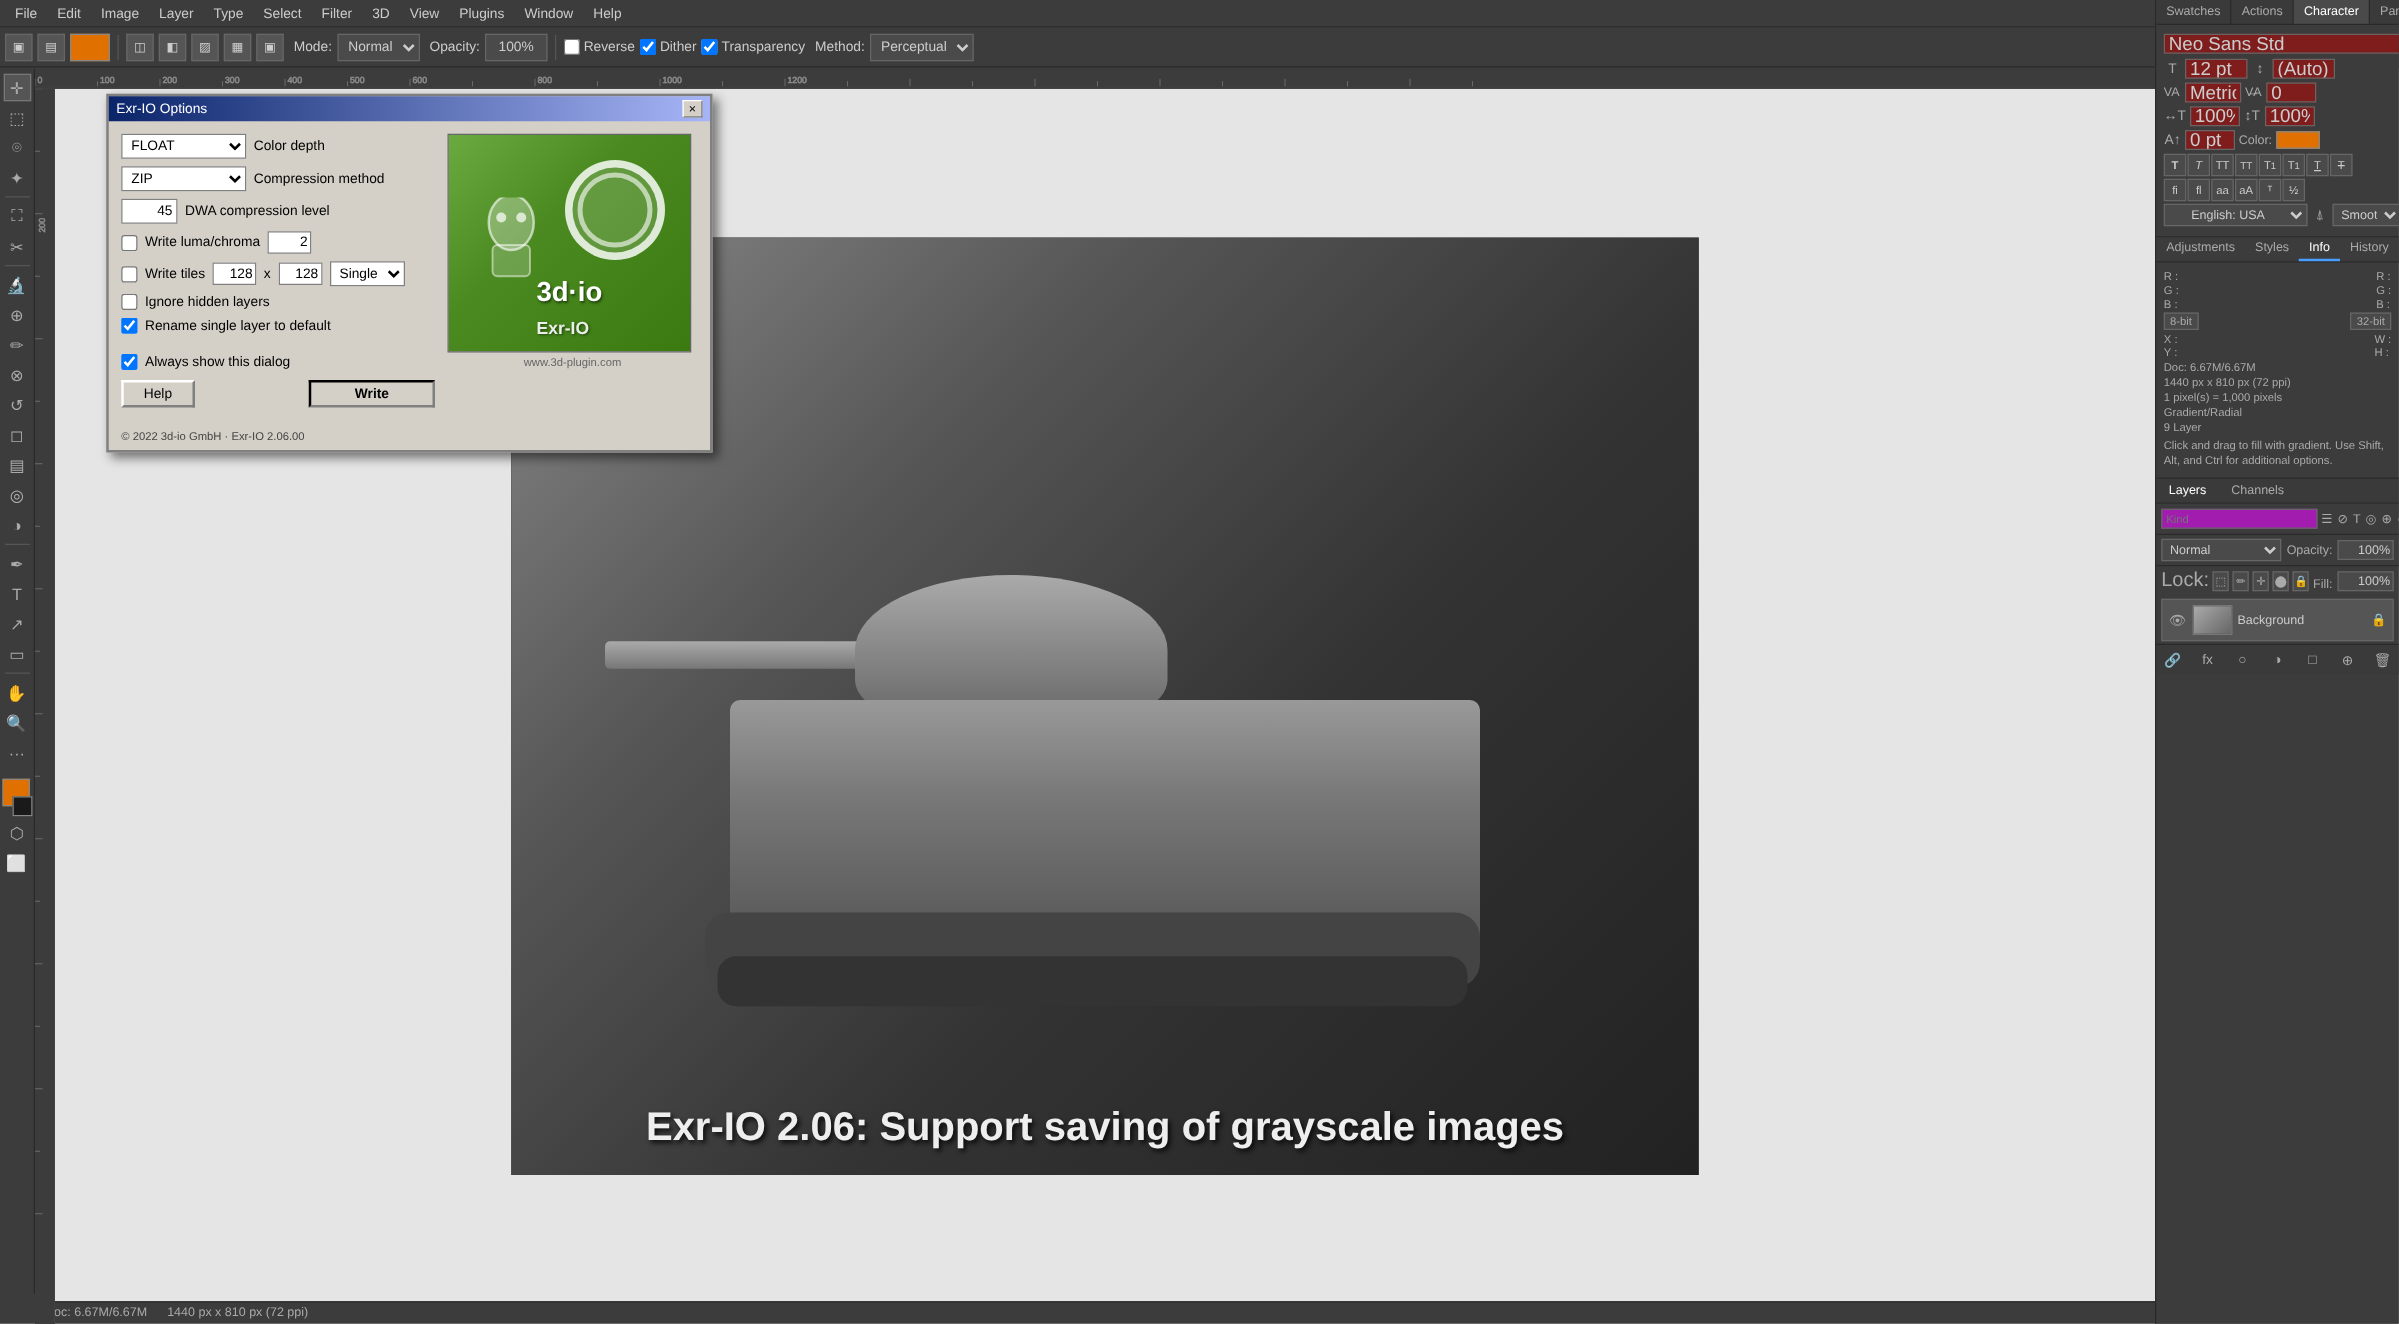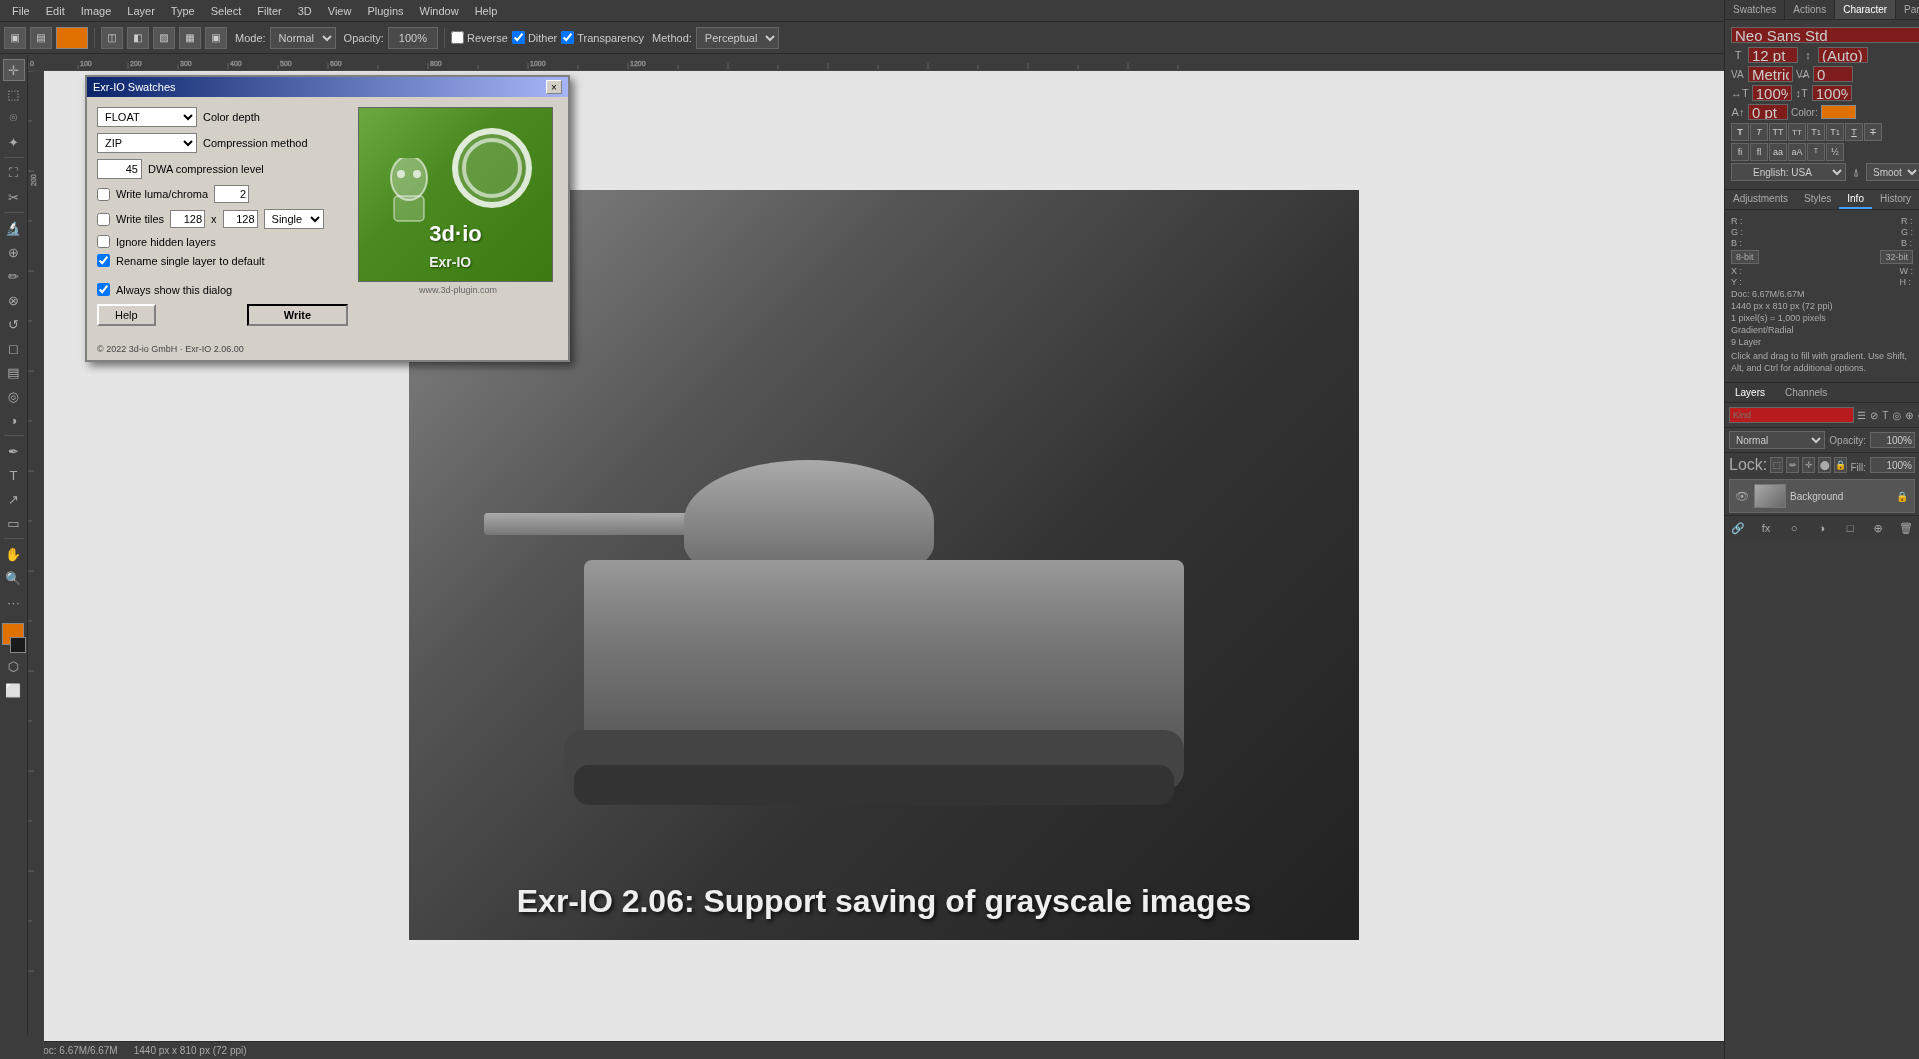--- a/index.html
+++ b/index.html
@@ -88,21 +88,21 @@
     .info-bit-badge { font-size: 9px; color: #aaa; padding: 1px 4px; background: #4a4a4a; border: 1px solid #666; }
     .info-text { font-size: 9px; color: #aaa; margin: 2px 0; }
 
     
     #layers-panel { flex: 1; display: flex; flex-direction: column; overflow: hidden; }
     .layers-tab-bar { display: flex; background: #3a3a3a; border-bottom: 1px solid #2a2a2a; flex-shrink: 0; }
     .layers-tab { padding: 4px 10px; font-size: 10px; color: #aaa; cursor: pointer; }
     .layers-tab.active { color: #fff; }
     .layers-toolbar { display: flex; align-items: center; gap: 2px; padding: 3px 4px; background: #3c3c3c; border-bottom: 1px solid #2a2a2a; flex-shrink: 0; }
     .layers-tool-btn { width: 18px; height: 18px; background: transparent; border: 1px solid transparent; color: #aaa; font-size: 10px; display: flex; align-items: center; justify-content: center; cursor: pointer; }
-    .layers-search { flex: 1; height: 16px; background: #b91c1c; border: 1px solid #666; color: #ccc; font-size: 9px; padding: 0 3px; }
+    .layers-search { flex: 1; height: 16px; background: #a21caf; border: 1px solid #666; color: #ccc; font-size: 9px; padding: 0 3px; }
     .layers-mode-row { display: flex; align-items: center; gap: 4px; padding: 3px 4px; background: #3c3c3c; border-bottom: 1px solid #2a2a2a; flex-shrink: 0; }
     .layers-mode-dropdown { height: 18px; background: #4a4a4a; border: 1px solid #666; color: #ccc; font-size: 10px; padding: 0 2px; flex: 1; }
     .layers-opacity-row { display: flex; align-items: center; gap: 4px; }
     .layers-opacity-label { font-size: 10px; color: #aaa; }
     .layers-opacity-input { width: 45px; height: 16px; background: #4a4a4a; border: 1px solid #666; color: #ccc; font-size: 10px; padding: 0 2px; text-align: right; }
     .layers-lock-row { display: flex; align-items: center; gap: 3px; padding: 3px 4px; flex-shrink: 0; }
     .layers-lock-label { font-size: 16px; color: #aaa; }
     .lock-btn { width: 16px; height: 16px; background: #4a4a4a; border: 1px solid #666; color: #aaa; font-size: 9px; display: flex; align-items: center; justify-content: center; }
     .fill-row { display: flex; align-items: flex-end; gap: 4px; margin-left: auto; }
     .fill-label { font-size: 10px; color: #aaa; }
@@ -435,21 +435,21 @@
       <div class="layers-bottom-btn">⊕</div>
       <div class="layers-bottom-btn">🗑</div>
     </div>
   </div>
 </div>
 
 <div id="dialog-overlay">
   <div id="exr-dialog">
 
     <div id="exr-title-bar">
-      <span>Exr-IO Swatches</span>
+      <span>Exr-IO Options</span>
       <div id="exr-close">×</div>
     </div>
 
     <div id="exr-body">
 
       <div id="exr-left">
         <div class="exr-row">
           <select class="exr-dropdown">
             <option>FLOAT</option>
           </select>

